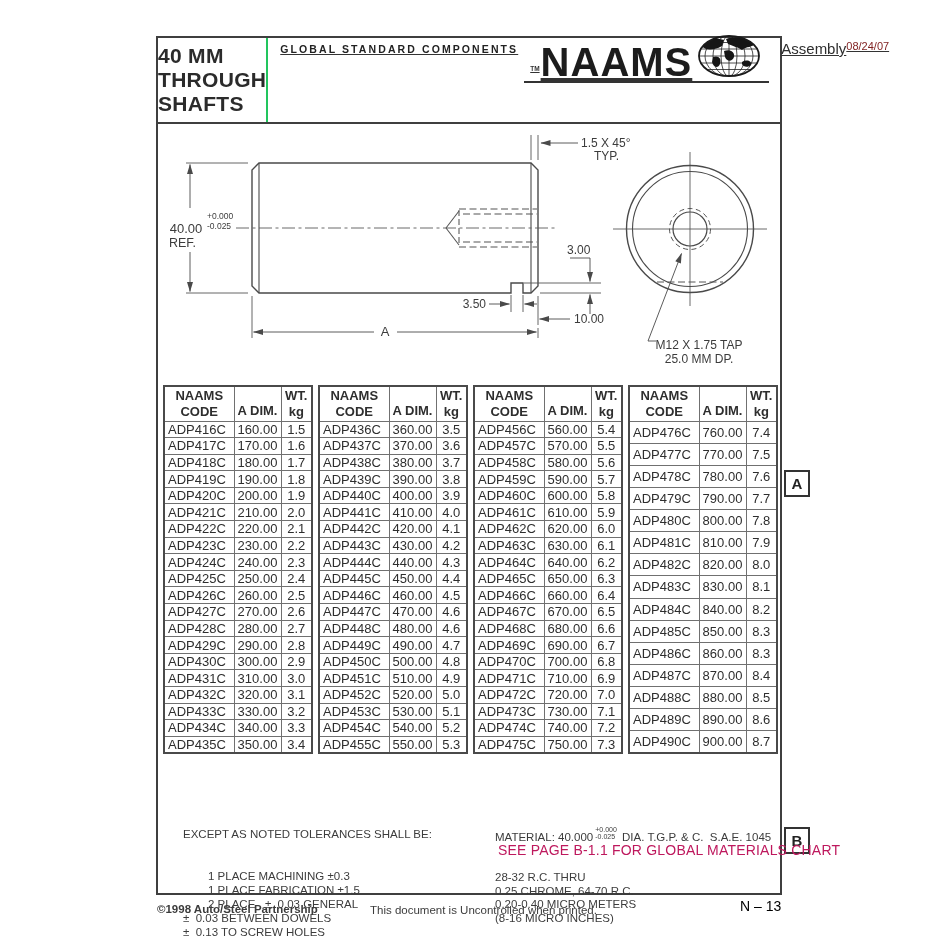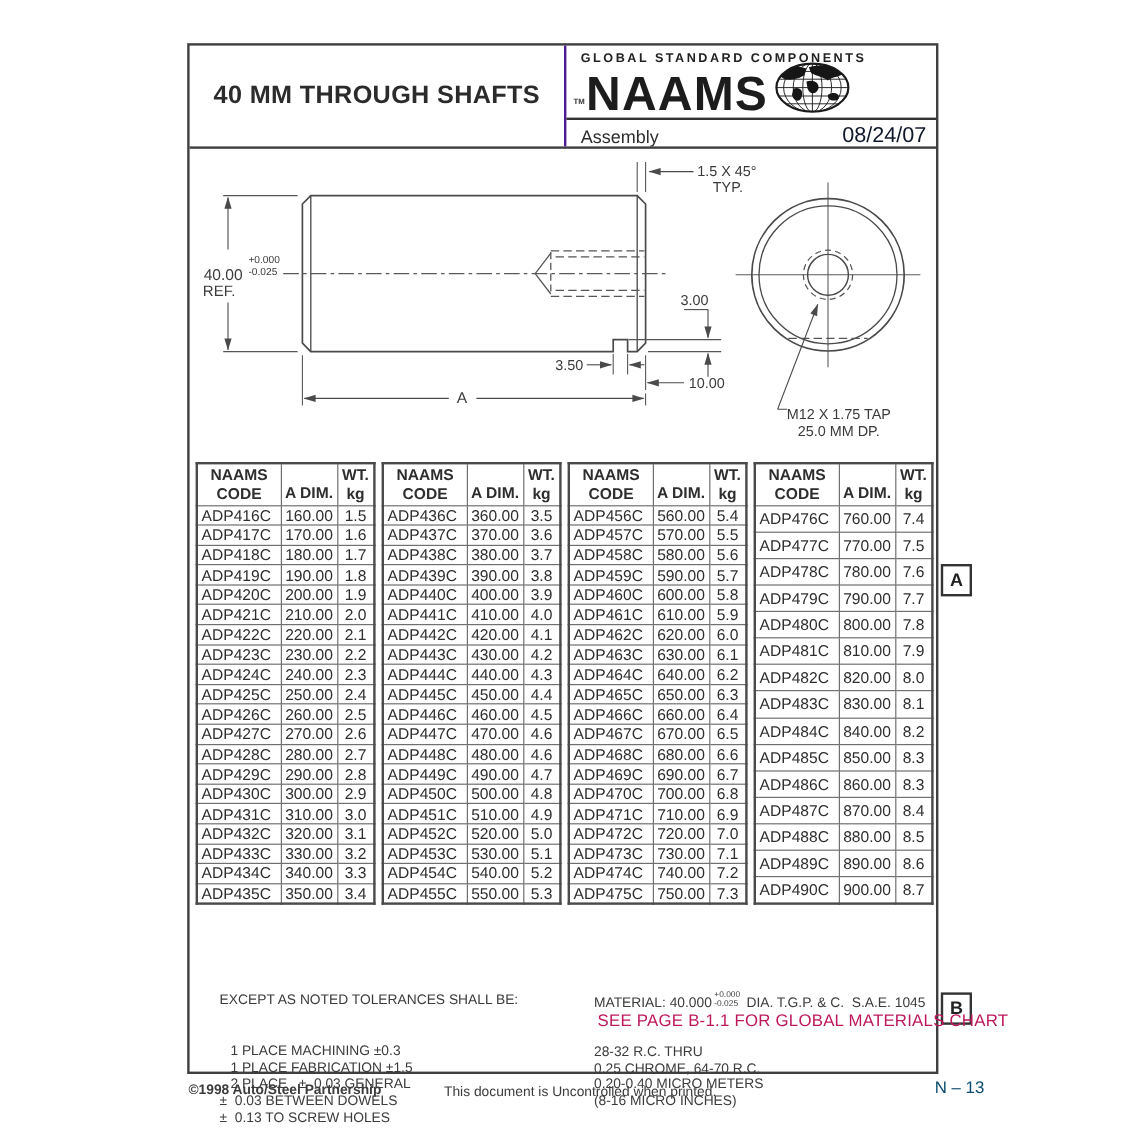--- a/index.html
+++ b/index.html
@@ -6,29 +6,29 @@
   html,body { width:940px; height:940px; background:#ffffff; font-family:"Liberation Sans", sans-serif; color:#333; }
   #root { position:relative; width:940px; height:940px; background:#fff; overflow:hidden; }
 
   
   .page { position:absolute; left:156px; top:36px; width:626px; height:859px; border:2px solid #3f3f3f; background:#fff; }
 
   
   .hdr { position:absolute; left:0; top:0; width:100%; height:86px; border-bottom:2px solid #3f3f3f; display:flex; }
   .hdr-title-cell { width:312px; display:flex; align-items:center; justify-content:center; }
   .doc-title { font-size:21px; font-weight:bold; color:#2b2b2b; letter-spacing:0.3px; }
-  .hdr-logo-cell { flex:1; border-left:2px solid #4c1d95; display:flex; flex-direction:column; }
+  .hdr-logo-cell { flex:1; border-left:2px solid #22c55e; display:flex; flex-direction:row;text-decoration:underline; }
   .brand-top { font-size:10.5px; font-weight:bold; letter-spacing:2.1px; color:#222; padding:5px 6px 0 12px; white-space:nowrap; }
   .brand-row { display:flex; align-items:flex-end; padding:0 8px 2px 6px; border-bottom:2px solid #333; height:45px; }
   .brand-tm { font-size:6.5px; font-weight:bold; margin:0 1px 7px 0; }
   .brand-name { font-size:40px; font-weight:bold; letter-spacing:1px; line-height:0.85; color:#1c1c1c; }
   .globe { margin:0 0 1px 5px; }
-  .brand-bottom { display:flex; justify-content:space-between; align-items:flex-end; padding:2px 8px 3px 12px; flex:1; }
+  .brand-bottom { display:flex; justify-content:space-between; align-items:flex-start; padding:2px 8px 3px 12px; flex:1; }
   .assembly { font-size:15px; color:#2e2e2e; }
-  .hdr-date { font-size:18px; color:#0f172a; }
+  .hdr-date { font-size:11px; color:#7f1d1d; }
 
   
   .drawing { position:absolute; left:156px; top:122px; }
   .drawing text { font-family:"Liberation Sans", sans-serif; fill:#3c3c3c; }
 
   
   .tablezone { position:absolute; left:163px; top:385px; display:flex; gap:5px; }
   table.grp { border-collapse:collapse; border:2px solid #4a4a4a; background:#fff; }
   .grp th, .grp td { border:1px solid #707070; font-size:13px; color:#2e2e2e; white-space:nowrap; }
   .grp th { font-weight:bold; height:35px; line-height:1.25; text-align:center; padding:0 2px; }
@@ -39,32 +39,32 @@
   td.w { width:31px; text-align:center; }
 
   
   .refbox { position:absolute; width:26px; height:27px; border:2px solid #333; background:#fff;
             display:flex; align-items:center; justify-content:center; font-size:15px; font-weight:bold; color:#222; }
   .refbox-a { left:784px; top:470px; }
   .refbox-b { left:784px; top:827px; }
 
   
   .notes-tol { position:absolute; left:183px; top:799px; font-size:11.5px; line-height:14px; color:#3c3c3c; white-space:pre; }
-  .tl-1 { margin-left:9px; }
+  .tl-1 { margin-left:25px; }
   .tl-2 { }
   .notes-mat { position:absolute; left:495px; top:800px; font-size:11.5px; line-height:13.5px; color:#3c3c3c; white-space:pre; }
   .mat-cont { }
   .tolstack { display:inline-block; vertical-align:2px; margin:0 2px; }
   .tolstack i { display:block; font-style:normal; font-size:7px; line-height:6.5px; }
   .see-page { position:absolute; left:498px; top:842px; font-size:14px; color:#be185d; letter-spacing:0.2px; }
 
   
   .ft-copy { position:absolute; left:157px; top:903px; font-size:11.5px; color:#3c3c3c;font-weight:bold; }
   .ft-center { position:absolute; left:370px; top:904px; font-size:11.5px; color:#3c3c3c; }
-  .ft-page { position:absolute; left:740px; top:898px; font-size:14px; color:#0c4a6e;margin-left:39px; }
+  .ft-page { position:absolute; left:740px; top:898px; font-size:14px; color:#000000; }
 </style>
 </head>
 <body>
 
 <div id="root">
   <div class="page">
 
     <div class="hdr">
       <div class="hdr-title-cell">
         <div class="doc-title">40 MM THROUGH SHAFTS</div>

